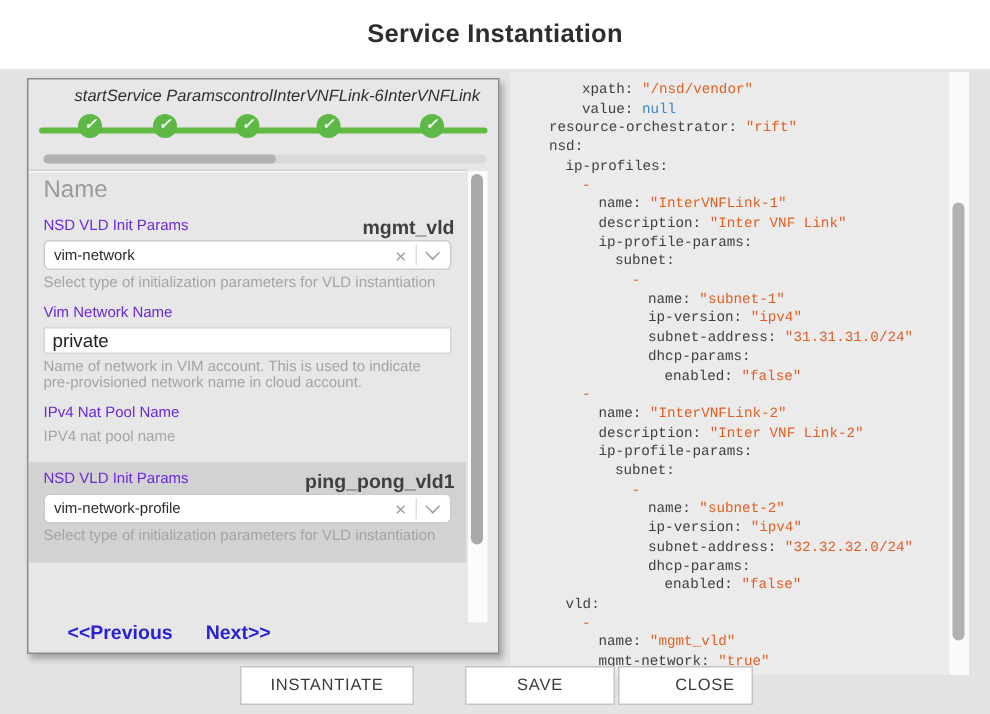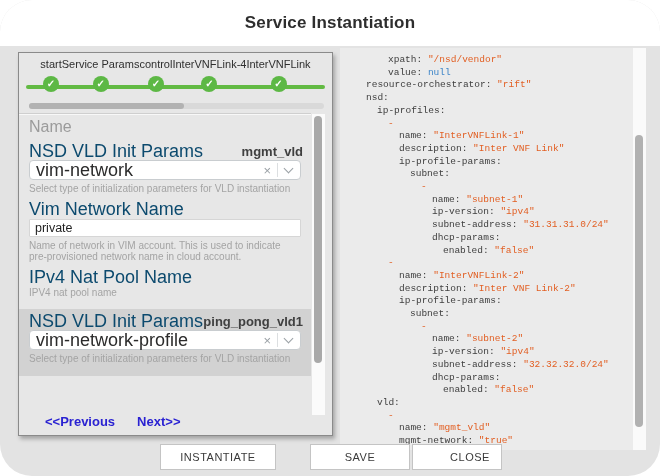--- a/index.html
+++ b/index.html
@@ -1,53 +1,53 @@
 <!DOCTYPE html>
 <html style="--code-string: #e25f23; --code-null: #3d85c8;"><head>
 <meta charset="utf-8">
 <style>
   * { margin:0; padding:0; box-sizing:border-box; }
   body { font-family:"Liberation Sans", sans-serif; background:#fff; }
-  .screen { position:relative; width:660px; height:476px; background:#e3e3e3; overflow:hidden;border-radius:32px; }
+  .screen { position:relative; width:660px; height:476px; background:#e3e3e3; overflow:hidden; }
 
   
   .titlebar { position:absolute; left:0; top:0; width:660px; height:46px; background:#ffffff; display:flex; align-items:center; justify-content:center; }
   .titlebar h1 { font-size:17px; font-weight:600; color:#2e2e2e; letter-spacing:.2px; }
 
   
   .left-panel { position:absolute; left:18px; top:52px; width:315px; height:384px; background:#e7e7e7; border:1px solid #8a8a8a; box-shadow:2px 3px 4px rgba(0,0,0,.28); }
 
   
   .wizard { position:absolute; left:0; top:4px; width:100%; height:46px; }
   .steps-track { position:absolute; left:7px; right:7px; top:28px; height:4px; background:#62ba43; border-radius:2px; }
-  .steps { position:relative; display:flex; justify-content:center; padding:0 12px; }
+  .steps { position:relative; display:flex; justify-content:flex-end; padding:0 12px;font-style:italic; }
   .step { display:flex; flex-direction:column; align-items:center; cursor:pointer; }
   .step-label { font-size:11px; color:#2f2f2f; font-weight:500; line-height:14px; margin-bottom:5px; white-space:nowrap; }
   .check { position:relative; width:16px; height:16px; border-radius:50%; background:#5db845; display:flex; align-items:center; justify-content:center; }
   .check::before { content:""; position:absolute; left:-2px; bottom:-1px; width:7px; height:7px; background:#3f8f2f; transform:rotate(45deg); z-index:-1; }
   .check::after { content:"✓"; color:#fff; font-size:10px; font-weight:bold; line-height:1; }
 
   
   .hscroll { position:absolute; left:10px; top:50px; width:295px; height:6px; background:#d9d9d9; border-radius:3px; }
   .hscroll-thumb { position:absolute; left:0; top:0; width:155px; height:6px; background:#b2b2b2; border-radius:3px; }
 
   
   .form-scroll { position:absolute; left:0; top:60px; width:292px; height:302px; overflow:hidden; border-top:1px solid #cfcfcf; box-shadow:inset 0 1px 0 rgba(255,255,255,.7); }
   .vlds-heading { font-size:16px; color:#9b9b9b; padding:4px 10px 3px; }
   .vscroll { position:absolute; left:293px; top:61px; width:13px; height:301px; background:#fbfbfb; }
   .vscroll-thumb { position:absolute; left:2px; top:2px; width:8px; height:247px; background:#a9a9a9; border-radius:4px; }
 
   .group { position:relative; padding:5px 10px 4px; }
   .group.dark { background:#d2d2d2; }
   .badge { position:absolute; right:8px; top:5px; font-size:13px; font-weight:bold; color:#404040; }
 
-  .flabel { font-size:18px; line-height:14px; color:#0c4a6e; font-weight:500; margin-bottom:2px; }
+  .flabel { font-size:10px; line-height:14px; color:#6d28d9; font-weight:500; margin-bottom:2px; }
   .fhelp { font-size:10px; line-height:11.5px; color:#a4a4a4; margin:3px 0 7px; }
   .select { display:flex; align-items:center; width:100%; height:20px; background:#fff; border:1px solid #c9cdd0; border-radius:4px; padding:0 4px 0 6px; cursor:pointer; }
-  .sel-val { flex:1; font-size:18px; color:#2b2b2b; white-space:nowrap; overflow:hidden; }
+  .sel-val { flex:1; font-size:10px; color:#2b2b2b; white-space:nowrap; overflow:hidden; }
   .sel-x { color:#9aa0a5; font-size:13px; padding:0 6px; line-height:1; }
   .sel-sep { width:1px; height:14px; background:#dcdfe1; }
   .sel-caret { width:7px; height:7px; border-right:1.6px solid #9aa0a5; border-bottom:1.6px solid #9aa0a5; transform:rotate(45deg); margin:-3px 4px 0 7px; }
   .tinput { width:100%; height:18px; background:#fff; border:1px solid #d6d6d6; border-radius:1px; font-size:12.5px; color:#1f1f1f; font-weight:500; padding:0 5px; font-family:"Liberation Sans",sans-serif; }
 
   .nav { position:absolute; left:0; bottom:6px; width:100%; padding:0 0 0 26px; display:flex; gap:22px; }
   .nav span { color:#2a22d2; font-size:13px; font-weight:bold; cursor:pointer; }
 
   
   .code-panel { position:absolute; left:340px; top:48px; width:306px; height:402px; background:#ebebeb; overflow:hidden; }
@@ -85,21 +85,21 @@
         </div>
         <div class="step">
           <span class="step-label">Service Params</span>
           <span class="check"></span>
         </div>
         <div class="step">
           <span class="step-label">control</span>
           <span class="check"></span>
         </div>
         <div class="step">
-          <span class="step-label">InterVNFLink-4</span>
+          <span class="step-label">InterVNFLink-6</span>
           <span class="check"></span>
         </div>
         <div class="step">
           <span class="step-label">InterVNFLink</span>
           <span class="check"></span>
         </div>
       </div>
     </div>
 
     <div class="hscroll">

